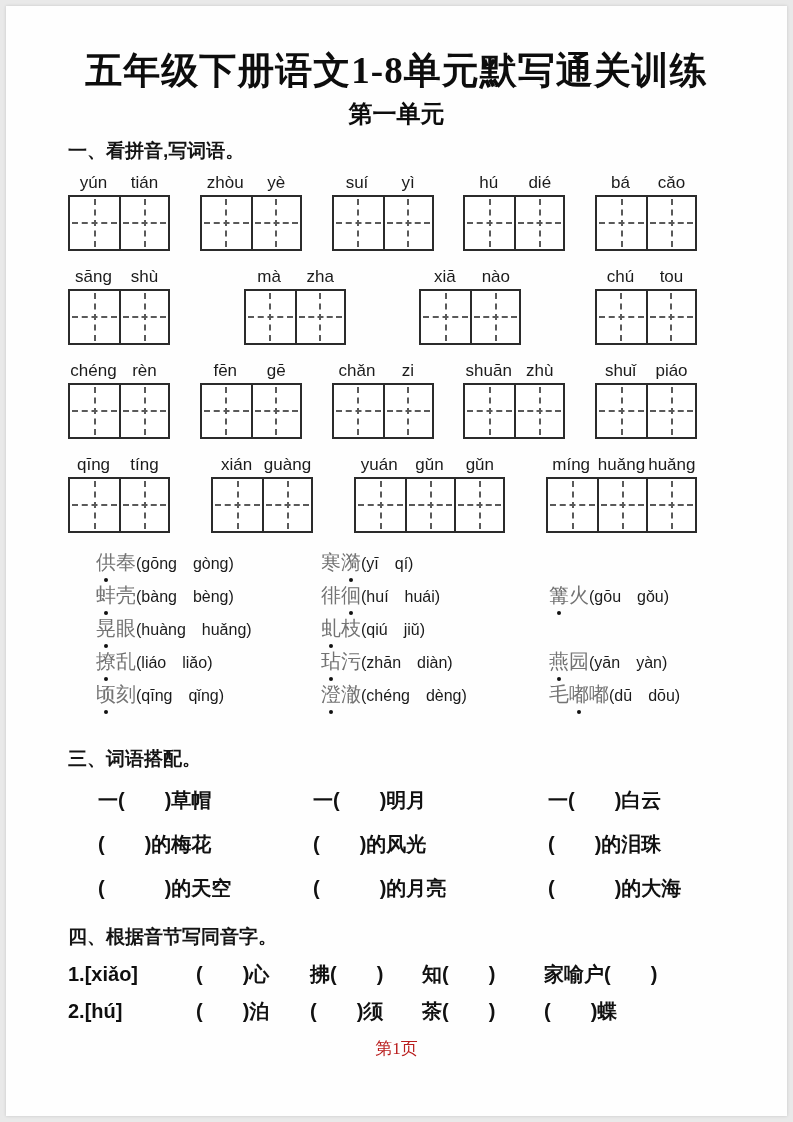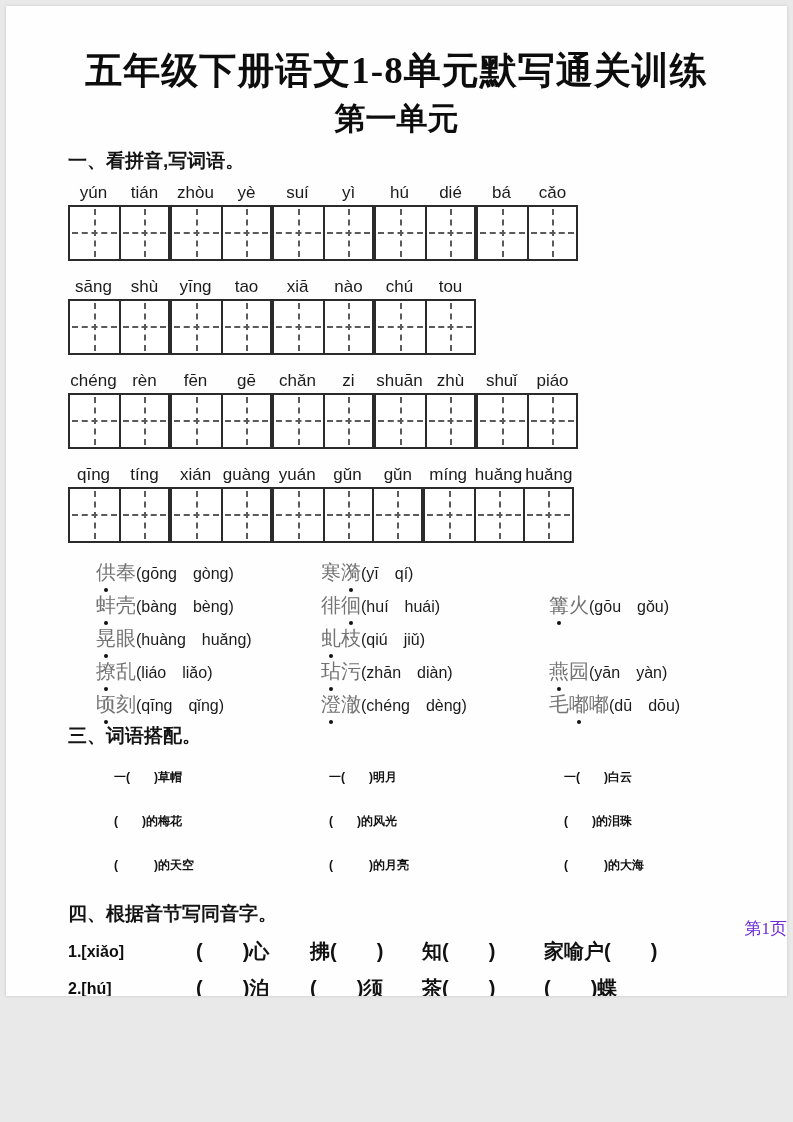--- a/index.html
+++ b/index.html
@@ -5,51 +5,51 @@
   html,body{margin:0;padding:0;}
   body{
     width:793px;height:1122px;
     background:#e9e9e9;
     font-family:"Liberation Sans","DejaVu Sans",sans-serif;
     color:#161616;
     -webkit-font-smoothing:antialiased;
   }
   .sheet{
     position:relative;
-    width:781px;height:990px;
+    width:781px;height:1110px;
     margin:6px auto;
     background:#fefefe;
     box-shadow:0 0 3px rgba(0,0,0,.15);
     overflow:hidden;
   }
   .doc-title{
     margin:40px 0 2px;
     text-align:center;
     font-family:"Liberation Serif","DejaVu Serif",serif;
     font-weight:700;
     font-size:37px;
     letter-spacing:1px;
     color:#0d0d0d;
   }
   .doc-subtitle{
     margin:2px 0 8px;
     text-align:center;
     font-family:"Liberation Serif","DejaVu Serif",serif;
     font-weight:700;
-    font-size:31px;
+    font-size:24px;
     color:#0d0d0d;
   }
   .content{padding:0 90px 0 62px;}
   .sec-heading{
     font-size:19px;font-weight:700;color:#141414;
     margin:8px 0 6px;
   }
   
   .grid-row{
-    display:flex;justify-content:flex-start;
+    display:flex;justify-content:space-between;
     margin-bottom:13px;
   }
   .group{display:flex;flex-direction:column;}
   .plabel{
     display:flex;height:23px;align-items:flex-end;
     font-size:17px;color:#1b1b1b;letter-spacing:0;
     margin-bottom:2px;
   }
   .plabel span{flex:1;text-align:center;white-space:nowrap;}
   .box{
@@ -81,40 +81,40 @@
   .witem{font-size:20px;white-space:nowrap;}
   .witem .hz{font-weight:400;color:#737373;}
   .witem .opts{font-weight:400;font-size:16px;color:#1a1a1a;}
   .dotted{position:relative;display:inline-block;}
   .dotted::after{
     content:"";position:absolute;left:50%;bottom:-6px;
     width:4px;height:4px;border-radius:50%;
     background:#111;transform:translateX(-50%);
   }
   
-  .match-wrap{margin-top:2px;}
+  .match-wrap{margin-top:35px;}
   .match-row{
     display:grid;grid-template-columns:215px 235px 1fr;
     padding-left:30px;height:44px;align-items:center;
   }
-  .match-item{font-size:12px;font-weight:700;color:#111;white-space:nowrap;margin-left:16px;}
+  .match-item{font-size:20px;font-weight:700;color:#111;white-space:nowrap;}
   
   .homo-wrap{margin-top:14px;}
   .homo-row{
     display:grid;grid-template-columns:128px 114px 112px 122px 1fr;
     height:37px;align-items:center;
   }
-  .homo-syll{font-size:16px;font-weight:700;color:#0f0f0f;white-space:nowrap;}
+  .homo-syll{font-size:20px;font-weight:700;color:#0f0f0f;white-space:nowrap;}
   .homo-item{font-size:20px;font-weight:700;color:#111;white-space:nowrap;}
   
   .footer{
     position:absolute;left:0;right:0;bottom:56px;
-    text-align:right;
+    text-align:center;
     font-family:"Liberation Serif","DejaVu Serif",serif;
-    font-size:17px;color:#6d28d9;
+    font-size:17px;color:#b91c1c;
   }
 </style>
 </head>
 <body>
 
 <div class="sheet">
 
   <div class="doc-title">五年级下册语文1-8单元默写通关训练</div>
   <div class="doc-subtitle">第一单元</div>
 
@@ -181,22 +181,22 @@
             <span>sāng</span>
             <span>shù</span>
           </div>
         <div class="box">
             <div class="cell"></div>
             <div class="cell"></div>
           </div>
       </div>
       <div class="group">
         <div class="plabel">
-            <span>yīng</span>
-            <span>tao</span>
+            <span>mà</span>
+            <span>zha</span>
           </div>
         <div class="box">
             <div class="cell"></div>
             <div class="cell"></div>
           </div>
       </div>
       <div class="group">
         <div class="plabel">
             <span>xiā</span>
             <span>nào</span>

